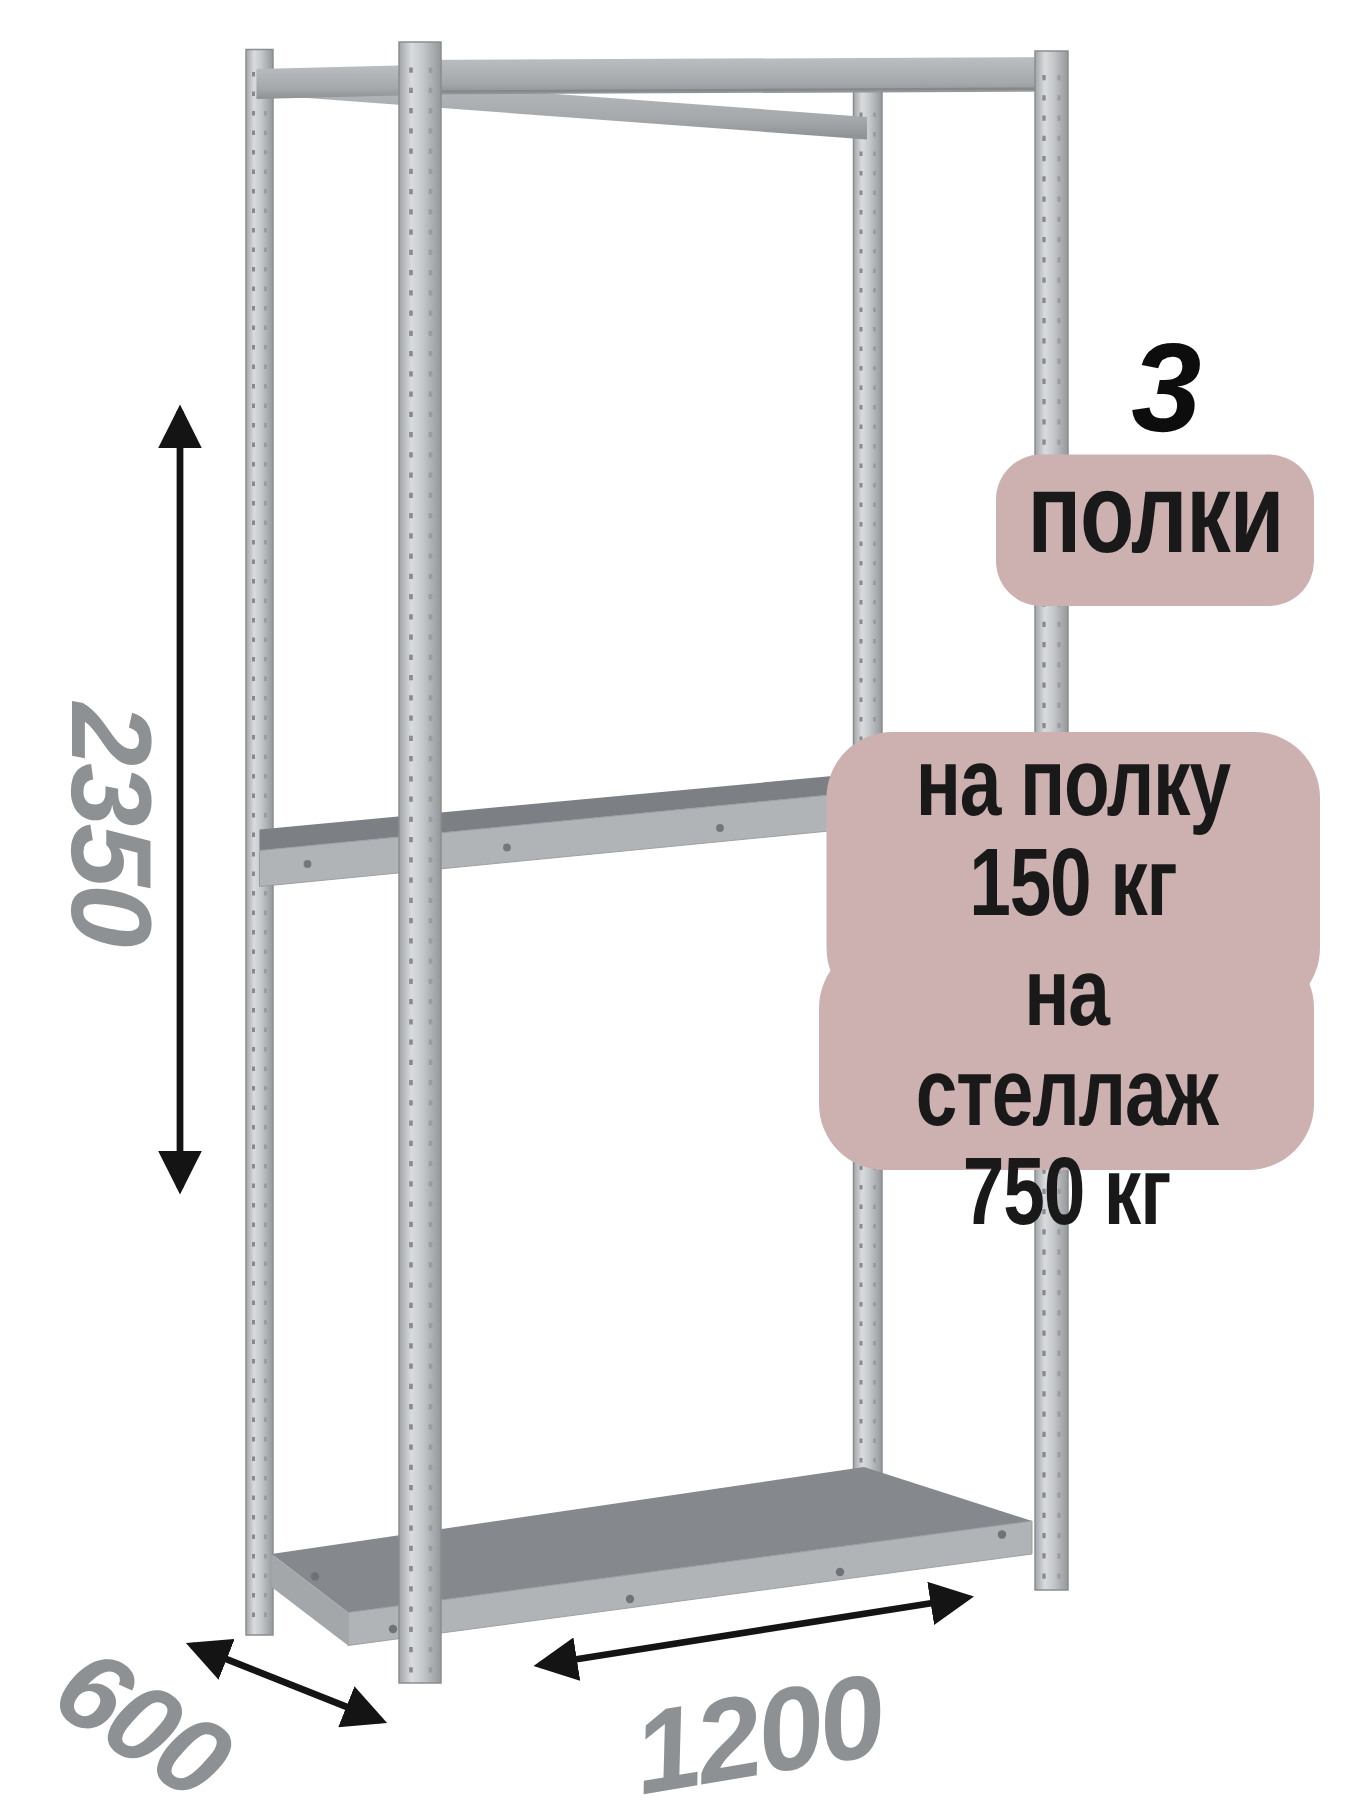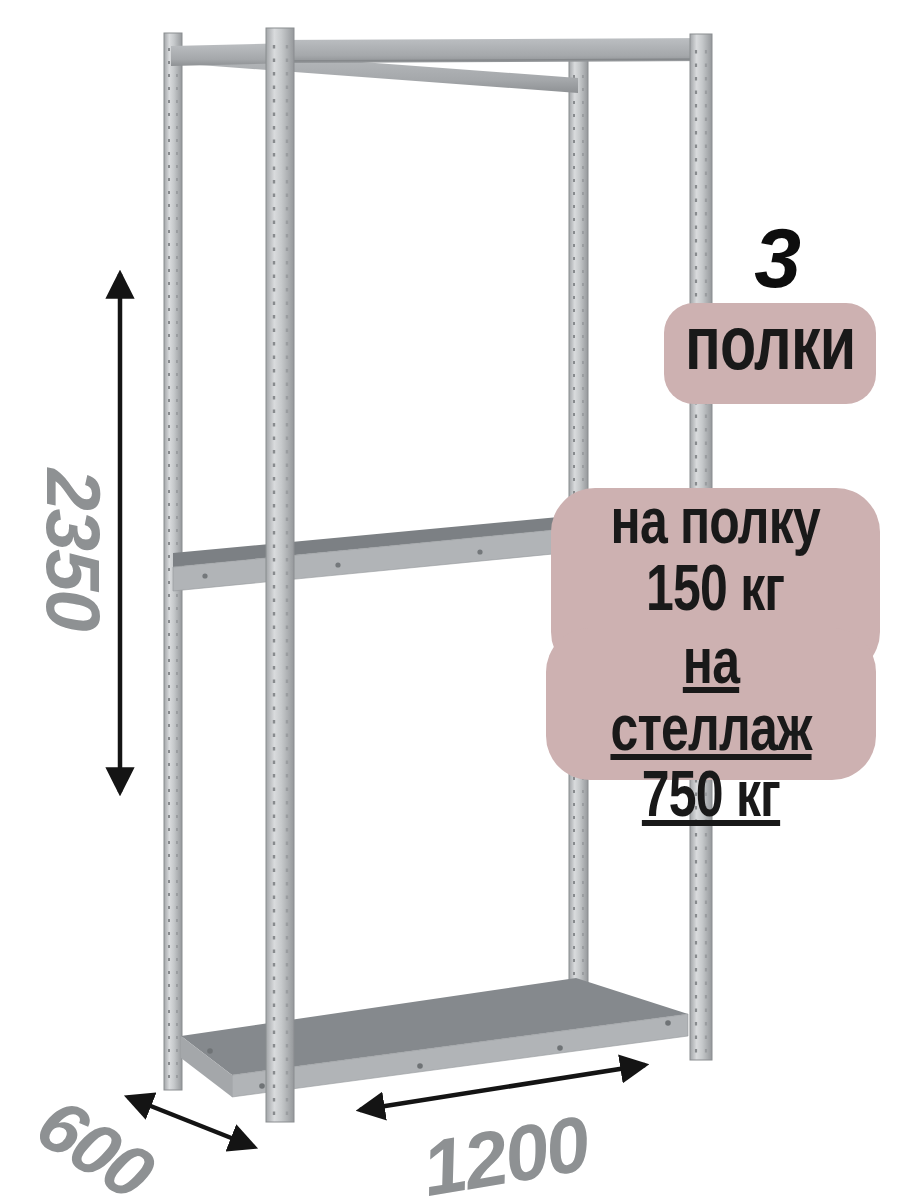--- a/index.html
+++ b/index.html
@@ -5,21 +5,21 @@
   html,body{margin:0;padding:0;background:#ffffff;}
   body{width:900px;height:1200px;position:relative;overflow:hidden;
        font-family:"Liberation Sans","DejaVu Sans",sans-serif;}
   #rack-svg{position:absolute;left:0;top:0;}
   .badge{position:absolute;background:var(--badge-bg,#cdb1b1);color:var(--badge-text,#191919);
          display:flex;align-items:flex-start;justify-content:center;text-align:center;
          font-weight:700;}
   .badge-text{display:inline-block;transform:scaleX(0.78);letter-spacing:-1px;line-height:1.04;}
   #badge-count{left:664px;top:303px;width:212px;height:101px;border-radius:30px;font-size:76px;}
   #badge-shelf-load{left:551px;top:440px;width:329px;height:188px;border-radius:44px;font-size:64px;margin-top:48px;}
-  #badge-rack-load{left:546px;top:628px;width:330px;height:152px;border-radius:44px;font-size:64px;text-decoration:underline;}
+  #badge-rack-load{left:546px;top:628px;width:330px;height:152px;border-radius:44px;font-size:64px;}
   #count-number{position:absolute;left:705px;top:213px;width:145px;height:90px;
                 display:flex;align-items:center;justify-content:center;
                 font-size:84px;font-weight:700;font-style:italic;color:#0d0d0d;}
   .dim{position:absolute;color:var(--dim-text,#8e9193);font-style:italic;font-weight:700;
        display:flex;align-items:center;justify-content:center;letter-spacing:-2px;}
   #dim-height{left:-26px;top:509px;width:200px;height:80px;font-size:76px;transform:rotate(90deg);}
   #dim-depth{left:10px;top:1106px;width:170px;height:84px;font-size:74px;transform:rotate(33deg);}
   #dim-width{left:395px;top:1114px;width:220px;height:84px;font-size:78px;transform:rotate(-9.5deg);}
 </style>
 </head>

